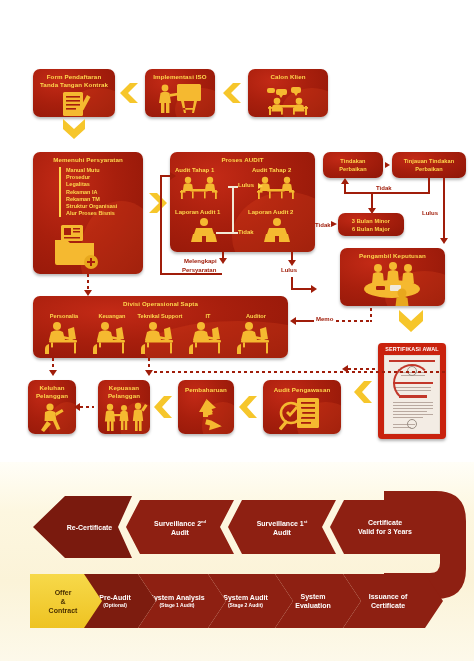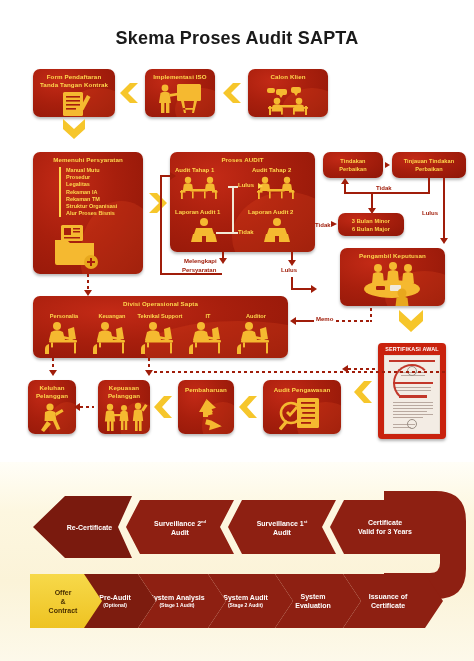--- a/index.html
+++ b/index.html
@@ -86,21 +86,20 @@
   .curve{position:absolute;}
 </style>
 </head>
 <body>
 
 <div id="root">
 
   <div class="bg-top"></div>
   <div class="bg-bottom"></div>
 
-  <div class="title">Skema Proses Audit SAPTA</div>
 
   <div class="rbox" style="left:248px;top:69px;width:80px;height:48px;">
     <div class="glow"></div>
     <div class="cap">Calon Klien</div>
     <svg width="80" height="34" viewBox="0 0 80 34" style="position:absolute;left:0;top:14px;">
       <rect class="gold" x="28" y="6" width="11" height="6" rx="2"></rect>
       <path class="gold" d="M31 12 l2 3 l2 -3z"></path>
       <rect class="gold" x="43" y="4" width="10" height="6" rx="2"></rect>
       <path class="gold" d="M46 10 l2 3 l2 -3z"></path>
       <rect class="gold" x="19" y="5" width="8" height="5" rx="2"></rect>

